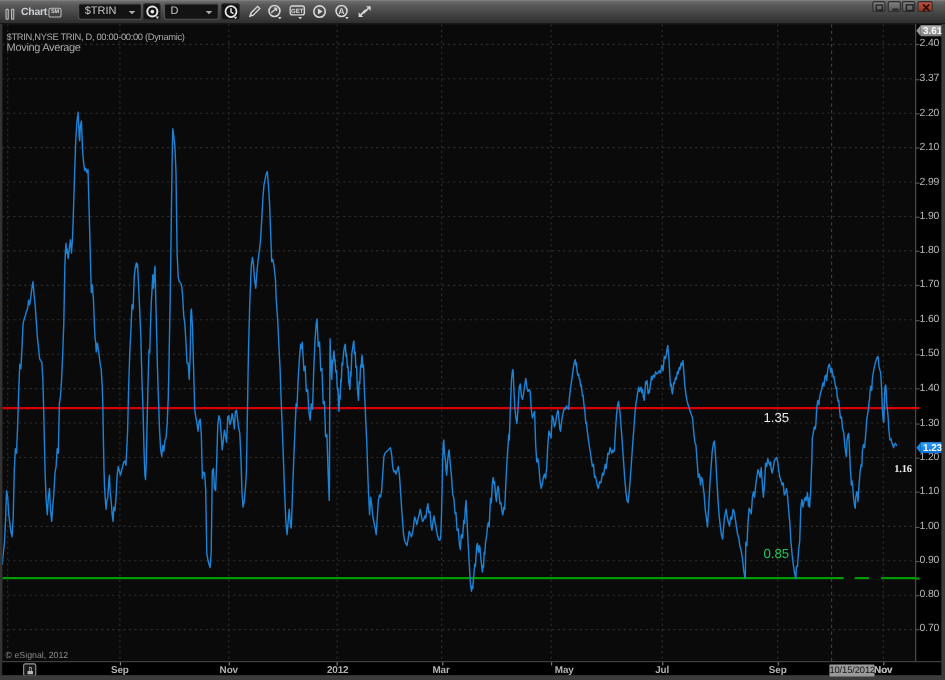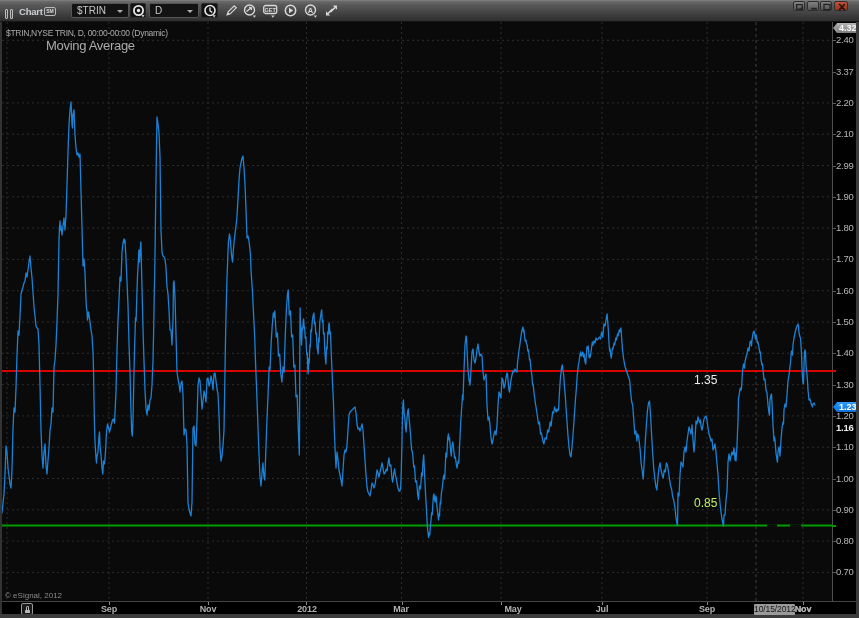--- a/index.html
+++ b/index.html
@@ -40,27 +40,27 @@
 #m244 { position:absolute; left:837px; top:23px; width:19px; height:10px;
   background:linear-gradient(#b4b4b4,#7e7e7e); color:#f8f8f8; font-size:9px; font-weight:bold;
   padding-left:2px; line-height:10px; }
 #m244t { position:absolute; left:832.5px; top:23px; width:0; height:0;
   border-top:5px solid transparent; border-bottom:5px solid transparent; border-right:4.5px solid #999; }
 #m123 { position:absolute; left:837px; top:402px; width:19px; height:10px;
   background:linear-gradient(#2f9dff,#0c6fd6); color:#fff; font-size:9px; font-weight:bold;
   padding-left:2px; line-height:10px; }
 #m123t { position:absolute; left:832.5px; top:402px; width:0; height:0;
   border-top:5px solid transparent; border-bottom:5px solid transparent; border-right:4.5px solid #1187f2; }
-#m116 { position:absolute; left:836px; top:422px; font-size:9.5px; letter-spacing:-0.2px; color:#ececec; font-weight:bold; }
+#m116 { position:absolute; left:813px; top:422px; font-size:9.5px; letter-spacing:-0.2px; color:#ececec; font-weight:bold;font-family:Liberation Serif, serif; }
 
 #sym1 { position:absolute; left:6px; top:27.5px; font-size:8.5px; letter-spacing:-0.3px; color:#ababab; }
-#sym2 { position:absolute; left:6px; top:37.5px; font-size:13px; letter-spacing:-0.3px; color:#ababab;margin-left:40px; }
+#sym2 { position:absolute; left:6px; top:37.5px; font-size:10px; letter-spacing:-0.3px; color:#ababab; }
 #copyr { position:absolute; left:5px; top:591px; font-size:8px; color:#8a8a8a; }
 #lbl135 { position:absolute; left:694px; top:373px; font-size:12px; color:#ececec; }
-#lbl085 { position:absolute; left:694px; top:496px; font-size:12px; color:#bef264; }
+#lbl085 { position:absolute; left:694px; top:496px; font-size:12px; color:#22c55e; }
 
 
 #xaxis { position:absolute; left:0px; top:601px; width:856px; height:13px; background:#000;
   border-top:1px solid #454545; }
 .xl { position:absolute; top:1.5px; width:50px; text-align:center; font-size:9px; letter-spacing:-0.1px; font-weight:bold; color:#b2b2b2; }
 .xtick { position:absolute; top:0px; width:1px; height:3px; background:#888; }
 #dyn { position:absolute; left:1px; top:15px; font-size:9px; font-weight:normal; color:#c4cbd4; }
 #lockbox { position:absolute; left:21px; top:0.5px; width:12px; height:12px; border:1px solid #999;
   border-radius:2px; background:#1a1a1a; }
 #lockbox .body { position:absolute; left:3px; top:6px; width:5px; height:3.5px; background:#b9b9b9; border-radius:0.5px; }
@@ -224,21 +224,21 @@
 <div class="sl" style="top:451px">1.00</div>
 <div class="tick" style="top:457px"></div>
 <div class="sl" style="top:482px">0.90</div>
 <div class="tick" style="top:488px"></div>
 <div class="sl" style="top:513px">0.80</div>
 <div class="tick" style="top:519px"></div>
 <div class="sl" style="top:544px">0.70</div>
 <div class="tick" style="top:550px"></div>
   </div>
   <div id="m244t"></div>
-    <div id="m244">4.32</div>
+    <div id="m244">3.61</div>
   <div id="m123t"></div>
     <div id="m123">1.23</div>
   <div id="m116">1.16</div>
 
   <div id="sym1">$TRIN,NYSE TRIN, D, 00:00-00:00 (Dynamic)</div>
   <div id="sym2">Moving Average</div>
   <div id="copyr">© eSignal, 2012</div>
   <div id="lbl135">1.35</div>
   <div id="lbl085">0.85</div>
 

